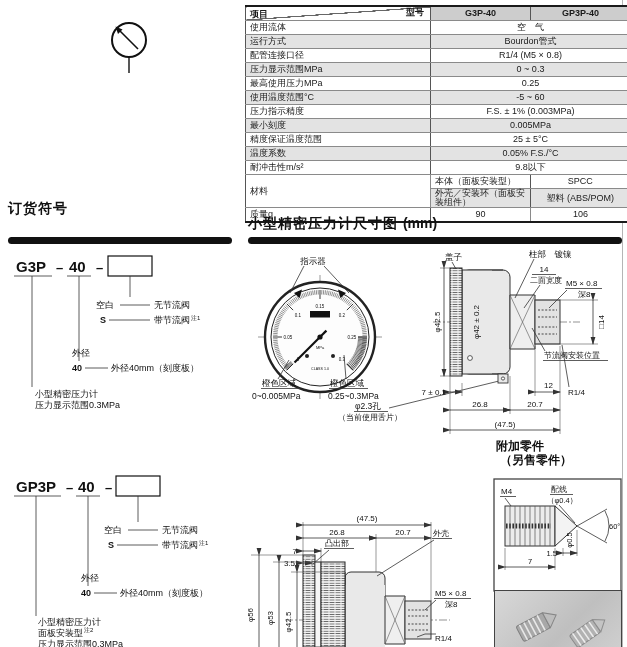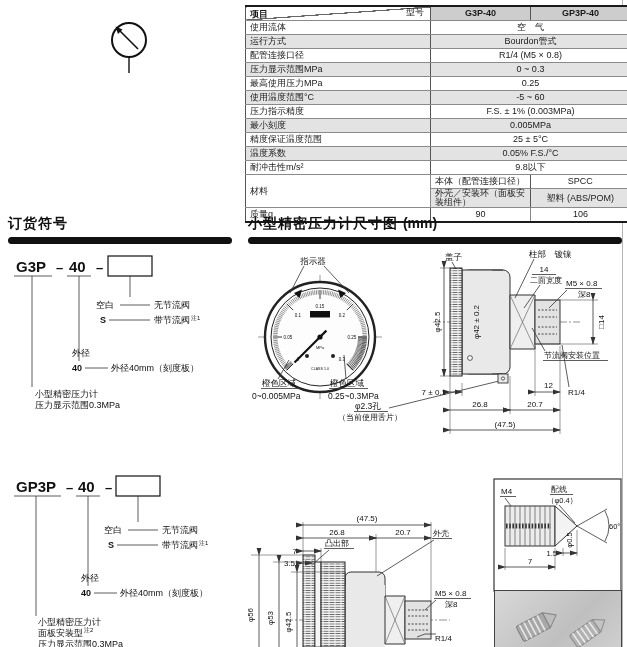--- a/index.html
+++ b/index.html
@@ -14,21 +14,21 @@
   td.matgrp{width:22px;border-right:1px solid #8a8a8a;text-align:left;}
   td.matlbl{width:150px;border-right:1px solid #555;}
   td.val{text-align:center;}
   td.v1{width:91px;margin-top:36px;}
   td.v2{width:91px;border-left:1px solid #8a8a8a;}
   tr.g td{background:#e3e3e3;}
   tr.w td{background:#ffffff;}
   .lblflex{display:flex;justify-content:flex-start;align-items:center;}
   .hdr-diag{position:relative;background:linear-gradient(to bottom right,transparent calc(50% - 0.6px),#666 calc(50% - 0.6px),#666 calc(50% + 0.6px),transparent calc(50% + 0.6px));height:15px;}
   .hdr-diag .lo{position:absolute;left:4px;bottom:1px;font-weight:bold;}
-  .hdr-diag .hi{position:absolute;right:6px;top:1px;font-weight:normal;padding-left:15px;}
+  .hdr-diag .hi{position:absolute;right:6px;top:1px;font-weight:bold;padding-left:15px;}
   td.mdl{background:#cdcdcd;text-align:center;font-weight:bold;height:15px;}
   td.mdl.v2{border-left:1px solid #555;}
   
   .sec-title{position:absolute;font-size:14px;font-weight:bold;color:#111;letter-spacing:1px;}
   .sec-title .unit{font-size:14px;font-weight:bold;letter-spacing:0;}
   .bar{position:absolute;height:7px;background:#111;border-radius:4px;}
   .acc-title{position:absolute;left:496px;top:440px;font-size:12px;font-weight:bold;line-height:1.15;}
   .acc-photo{position:absolute;left:494px;top:590px;width:126px;height:57px;border:1px solid #444;border-bottom:none;background:linear-gradient(135deg,#d8d8d8,#bfbfbf 60%,#cfcfcf);overflow:hidden;}
   svg{position:absolute;overflow:visible;}
   svg text{font-family:"Liberation Sans","DejaVu Sans",sans-serif;fill:#111;}
@@ -154,41 +154,41 @@
           <td class="lblcell">
             <div class="lblflex">
               <span>耐冲击性</span>
               <span>m/s²</span>
             </div>
           </td>
           <td class="val" colspan="2">9.8以下</td>
         </tr>
     <tr class="w">
       <td class="matgrp" rowspan="2">材料</td>
-      <td class="matlbl">本体（配管连接口径）</td>
+      <td class="matlbl">本体（面板安装型）</td>
       <td class="val" colspan="2">SPCC</td>
     </tr>
     <tr class="g">
       <td class="matlbl">外壳／安装环（面板安装组件）</td>
       <td class="val" colspan="2">塑料 (ABS/POM)</td>
     </tr>
     <tr class="w">
       <td class="lblcell">
             <div class="lblflex">
               <span>质量</span>
               <span>g</span>
             </div>
           </td>
       <td class="val v1">90</td>
       <td class="val v2">106</td>
     </tr>
   </tbody>
     </table>
 
-  <div class="sec-title" style="left:8px;top:215px;">订货符号</div>
+  <div class="sec-title" style="left:8px;top:200px;">订货符号</div>
   <div class="bar" style="left:8px;top:237px;width:224px;"></div>
 
   <div class="sec-title" style="left:248px;top:215px;">
     <span>小型精密压力计尺寸图</span>
     <span class="unit">(mm)</span>
   </div>
   <div class="bar" style="left:248px;top:237px;width:374px;"></div>
 
   <svg style="left:8px;top:250px;" width="232" height="162" viewBox="0 0 232 162">
     <text x="8" y="22" font-size="15" font-weight="bold">G3P</text>
@@ -605,20 +605,24 @@
     </g>
     <text x="190" y="86" font-size="8">M5 × 0.8</text>
     <line x1="189" y1="88.5" x2="226" y2="88.5" class="dln"></line>
     <text x="200" y="97" font-size="8">深8</text>
     <line x1="191" y1="90" x2="180" y2="100" class="dln"></line>
     <text x="190" y="131" font-size="8">R1/4</text>
     <line x1="191" y1="124" x2="180" y2="124" class="dln"></line>
     <line x1="180" y1="124" x2="172" y2="127" class="dln"></line>
   </svg>
 
+  <div class="acc-title">
+    <div>附加零件</div>
+    <div style="padding-left:4px;">（另售零件）</div>
+  </div>
   <svg style="left:493px;top:478px;" width="130" height="114" viewBox="0 0 130 114">
     <rect x="1" y="1" width="127" height="112" fill="#fff" stroke="#444" stroke-width="1.3"></rect>
     <g>
       <rect x="12" y="28" width="50" height="40" fill="#ececec" stroke="#333" stroke-width="1"></rect>
       <g stroke="#555" stroke-width="0.7">
         <line x1="17" y1="28" x2="17" y2="68"></line>
           <line x1="22" y1="28" x2="22" y2="68"></line>
         <line x1="27" y1="28" x2="27" y2="68"></line>
           <line x1="32" y1="28" x2="32" y2="68"></line>
         <line x1="37" y1="28" x2="37" y2="68"></line>

